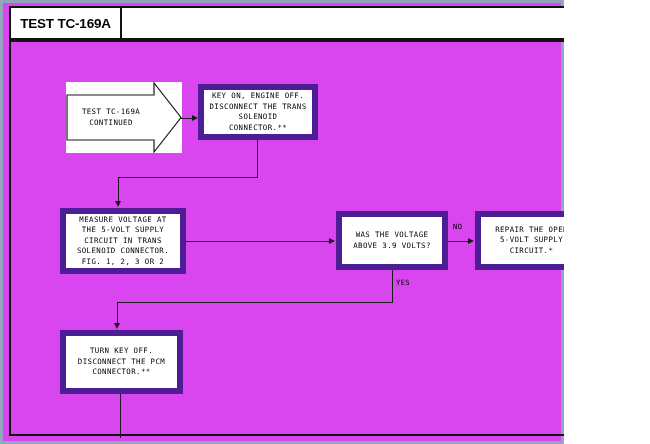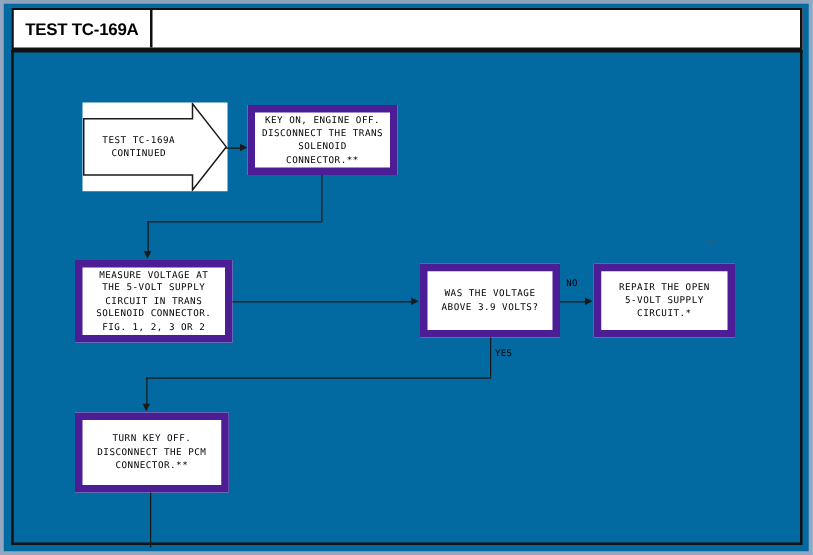--- a/index.html
+++ b/index.html
@@ -6,23 +6,23 @@
   html, body {
     margin: 0;
     padding: 0;
     background: #ffffff;
   }
   body {
     font-family: "Liberation Sans", sans-serif;
   }
   #page {
     position: relative;
-    width: 650px;
+    width: 564px;
     height: 444px;
-    background: #0369a1;
+    background: #d946ef;
     overflow: hidden;
   }
   
   .scan-edge-top {
     position: absolute;
     left: 0; top: 0;
     width: 650px; height: 3px;
     background: #8ea4bd;
   }
   .scan-edge-bottom {

